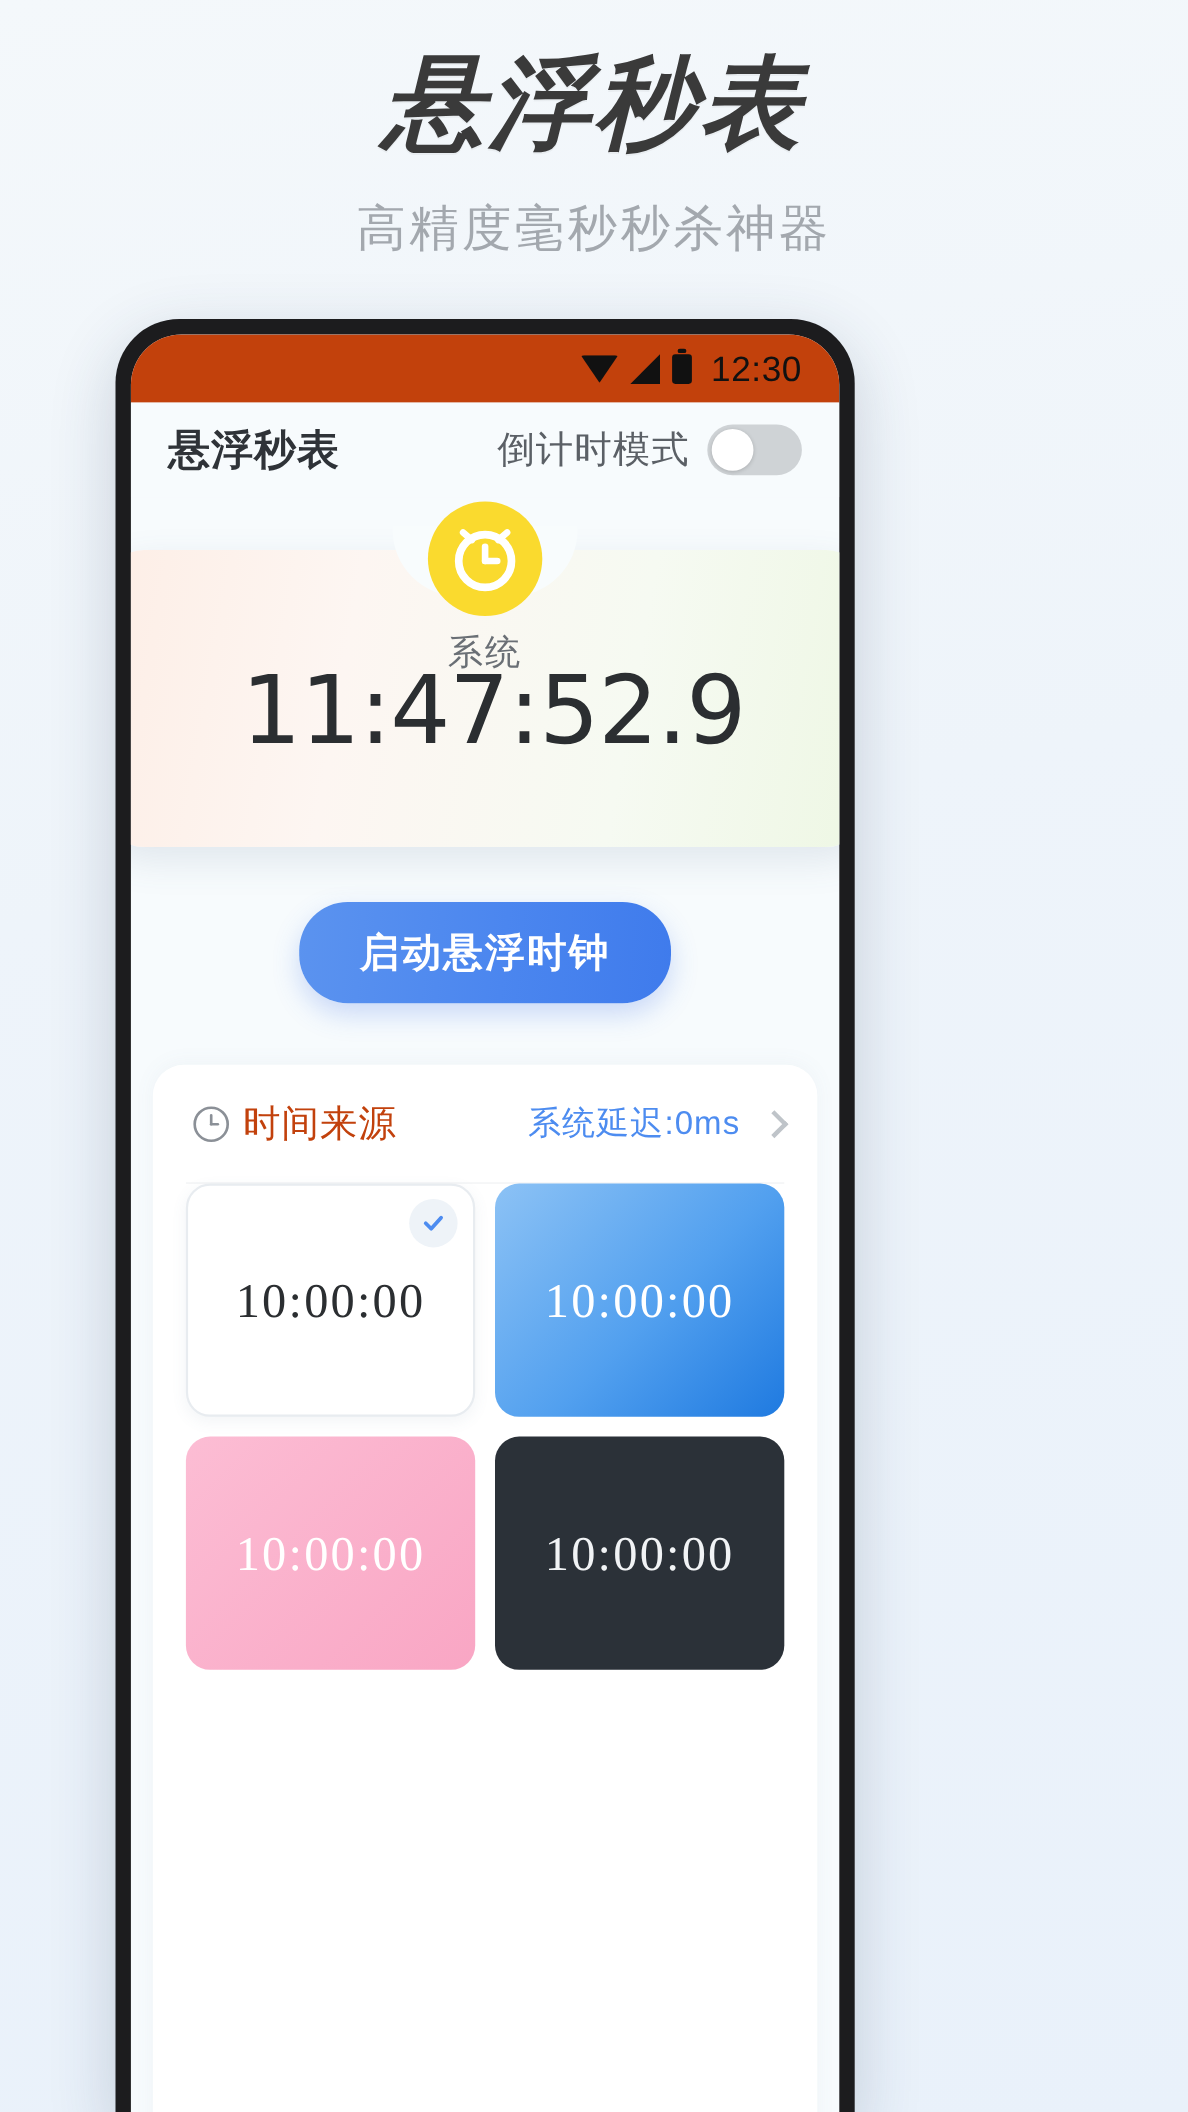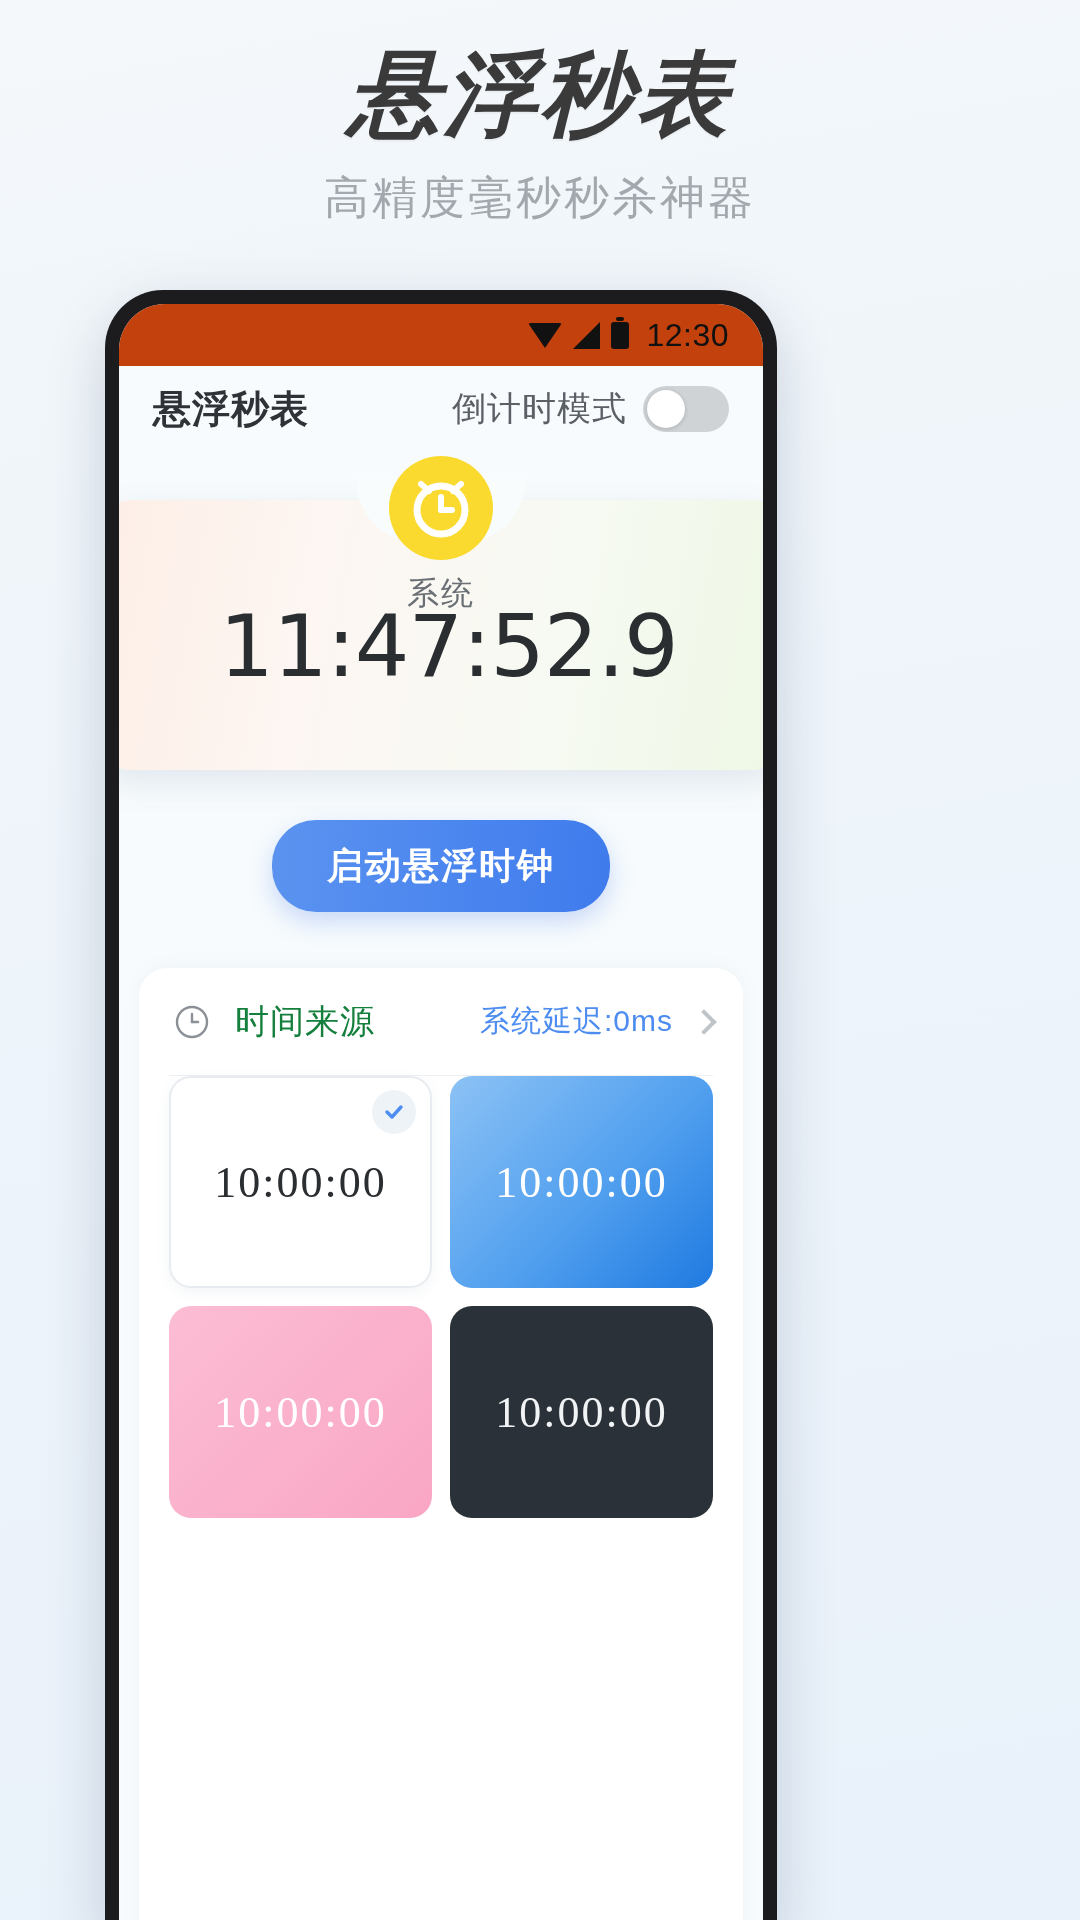--- a/index.html
+++ b/index.html
@@ -18,21 +18,21 @@
   .promo-title {
     font-size: 92px;
     font-weight: 900;
     font-style: italic;
     color: #3a3a3a;
     letter-spacing: 4px;
     line-height: 1.05;
     text-shadow: 0 2px 0 rgba(0,0,0,0.04);
   }
   .promo-sub {
-    margin-top: 25px;
+    margin-top: 35px;
     font-size: 45px;
     color: #a3a8ae;
     letter-spacing: 3px;
     font-weight: 400;
   }
 
   
   .phone {
     position: absolute;
     left: 105px;
@@ -196,21 +196,21 @@
     height: 100%;
   }
   .row {
     height: 108px;
     display: flex;
     align-items: center;
     border-bottom: 1px solid #eef0f2;
   }
   .row:last-of-type { border-bottom: none; }
   .row-icon { width: 46px; flex: none; display: flex; align-items: center; justify-content: center; }
-  .row-label { font-size: 34px; color: #15803d; margin-left: 20px; letter-spacing: 1px; }
+  .row-label { font-size: 34px; color: #c2410c; margin-left: 6px; letter-spacing: 1px; }
   .row-spacer { flex: 1; }
   .row-value { font-size: 30px; color: #4d8cf0; letter-spacing: 1px; }
   .chev {
     width: 18px; height: 18px;
     border-right: 4px solid #bfc4c9;
     border-top: 4px solid #bfc4c9;
     transform: rotate(45deg);
     margin-left: 22px;
     flex: none;
   }

